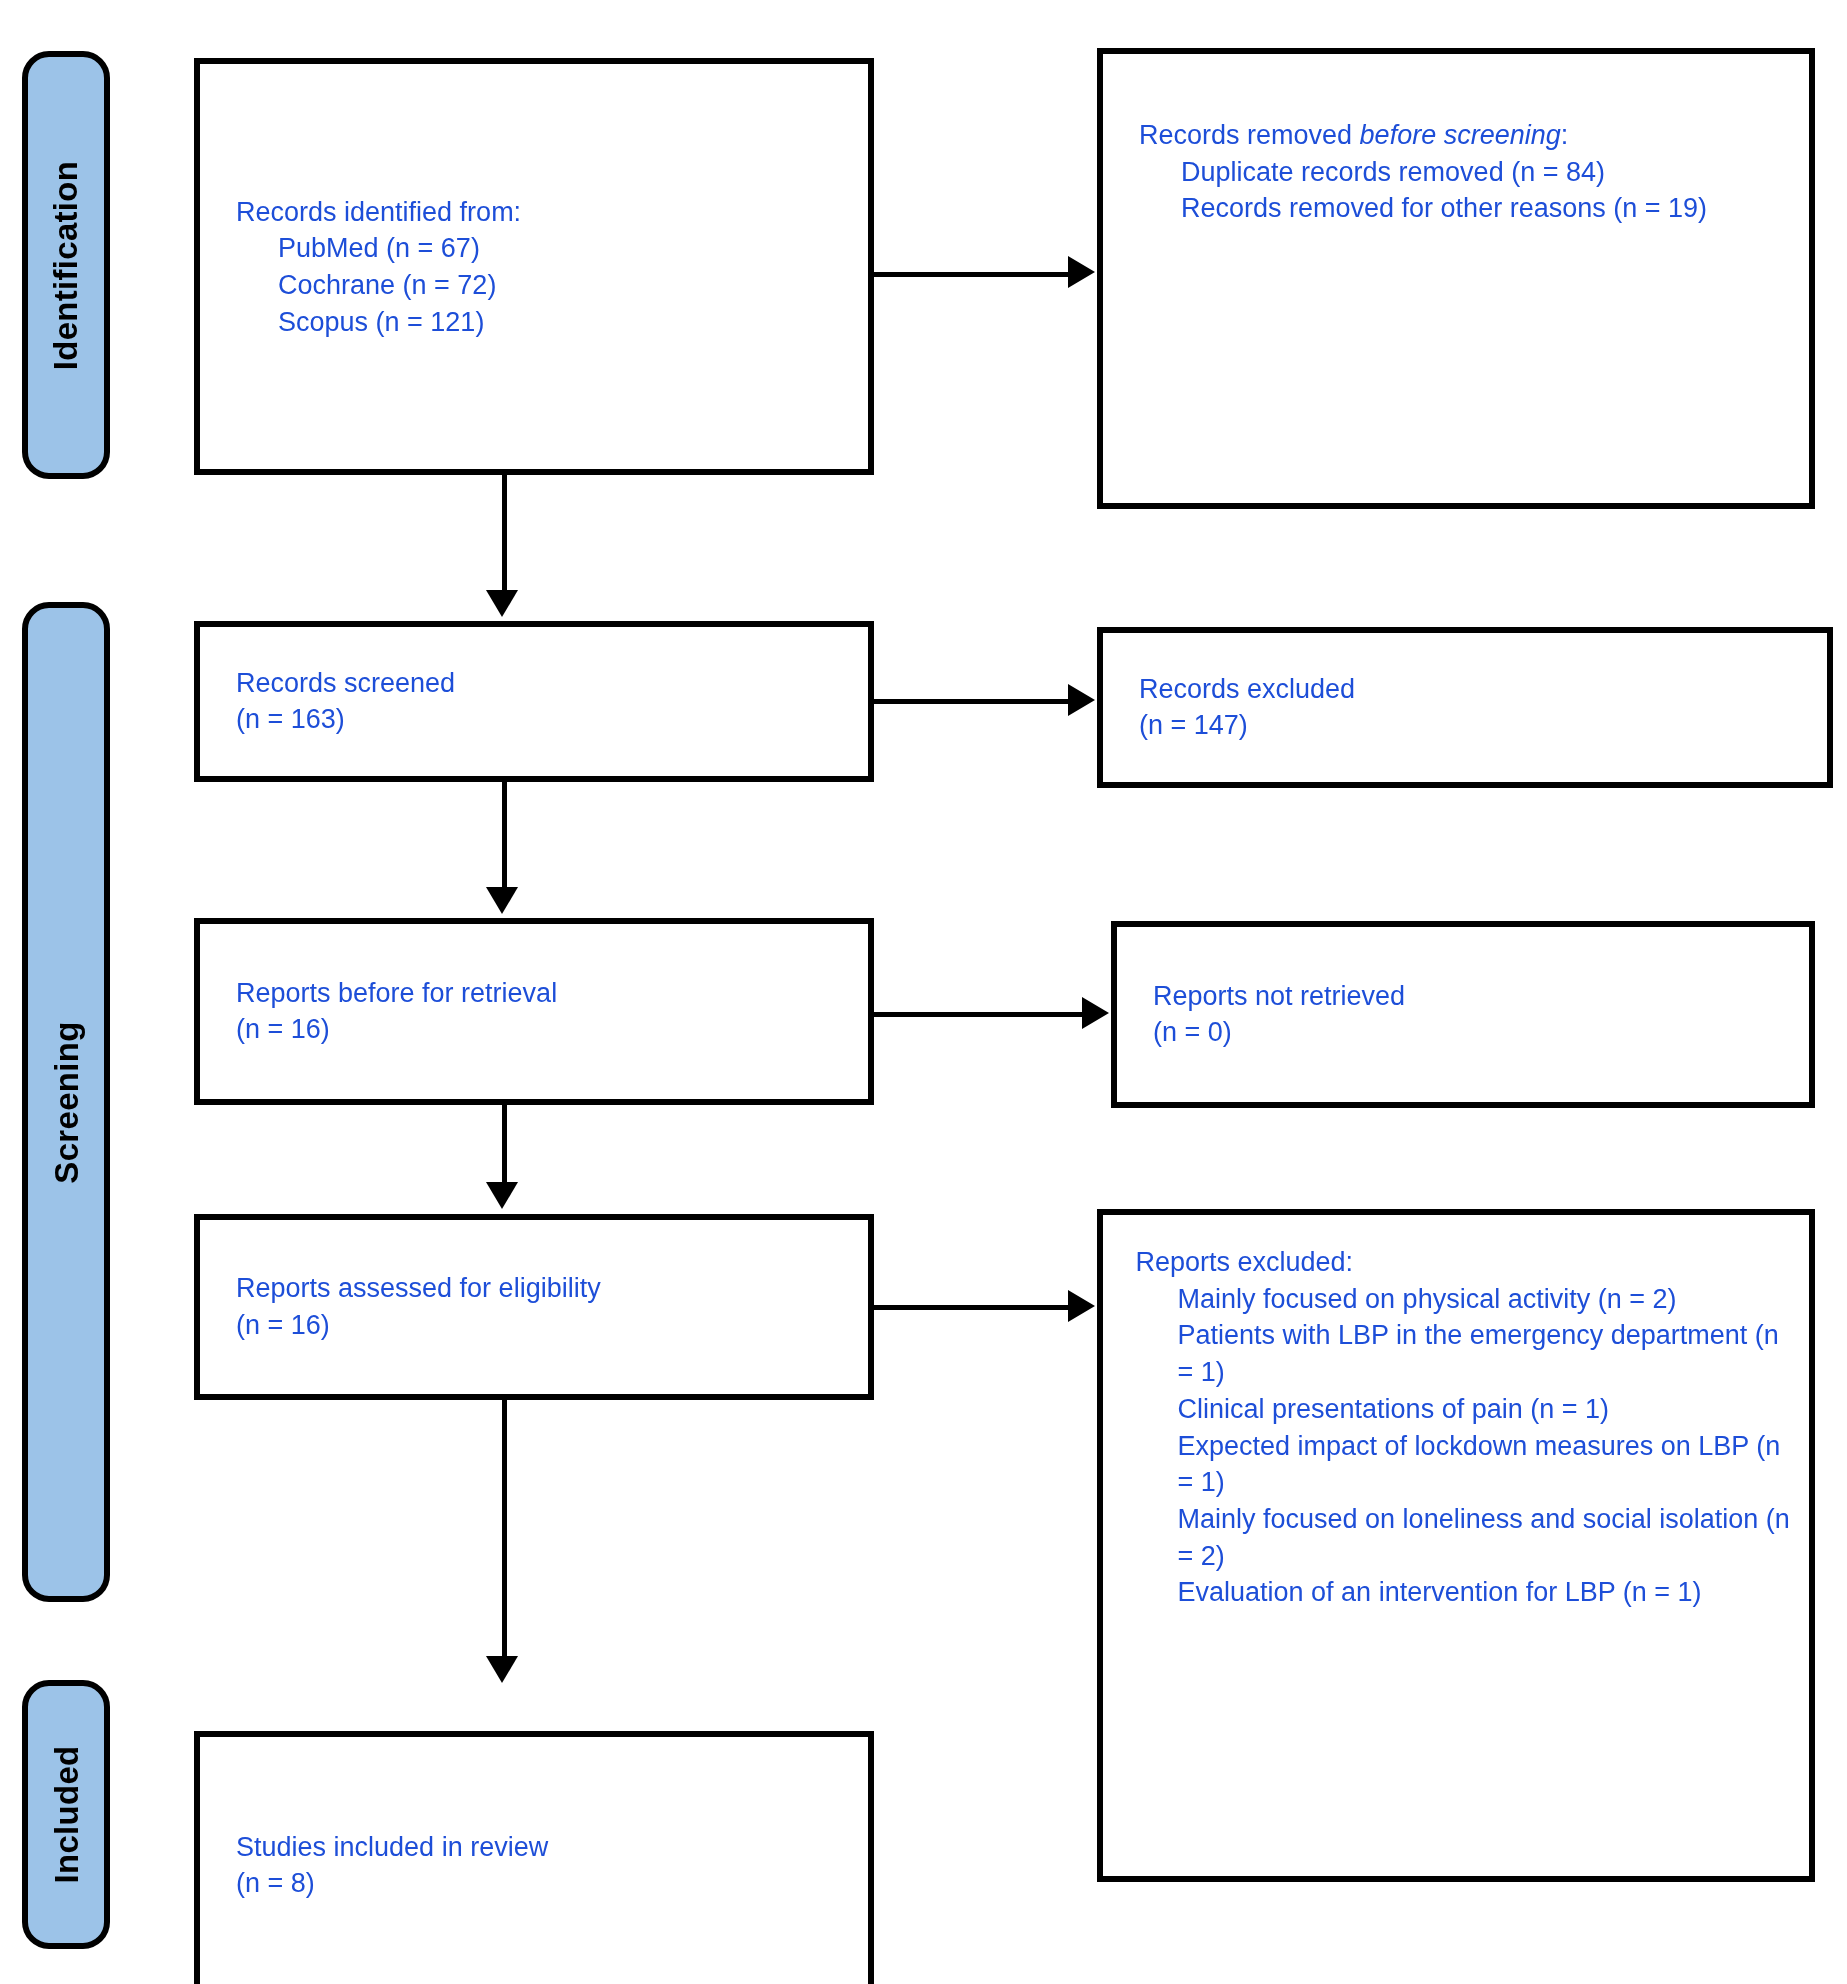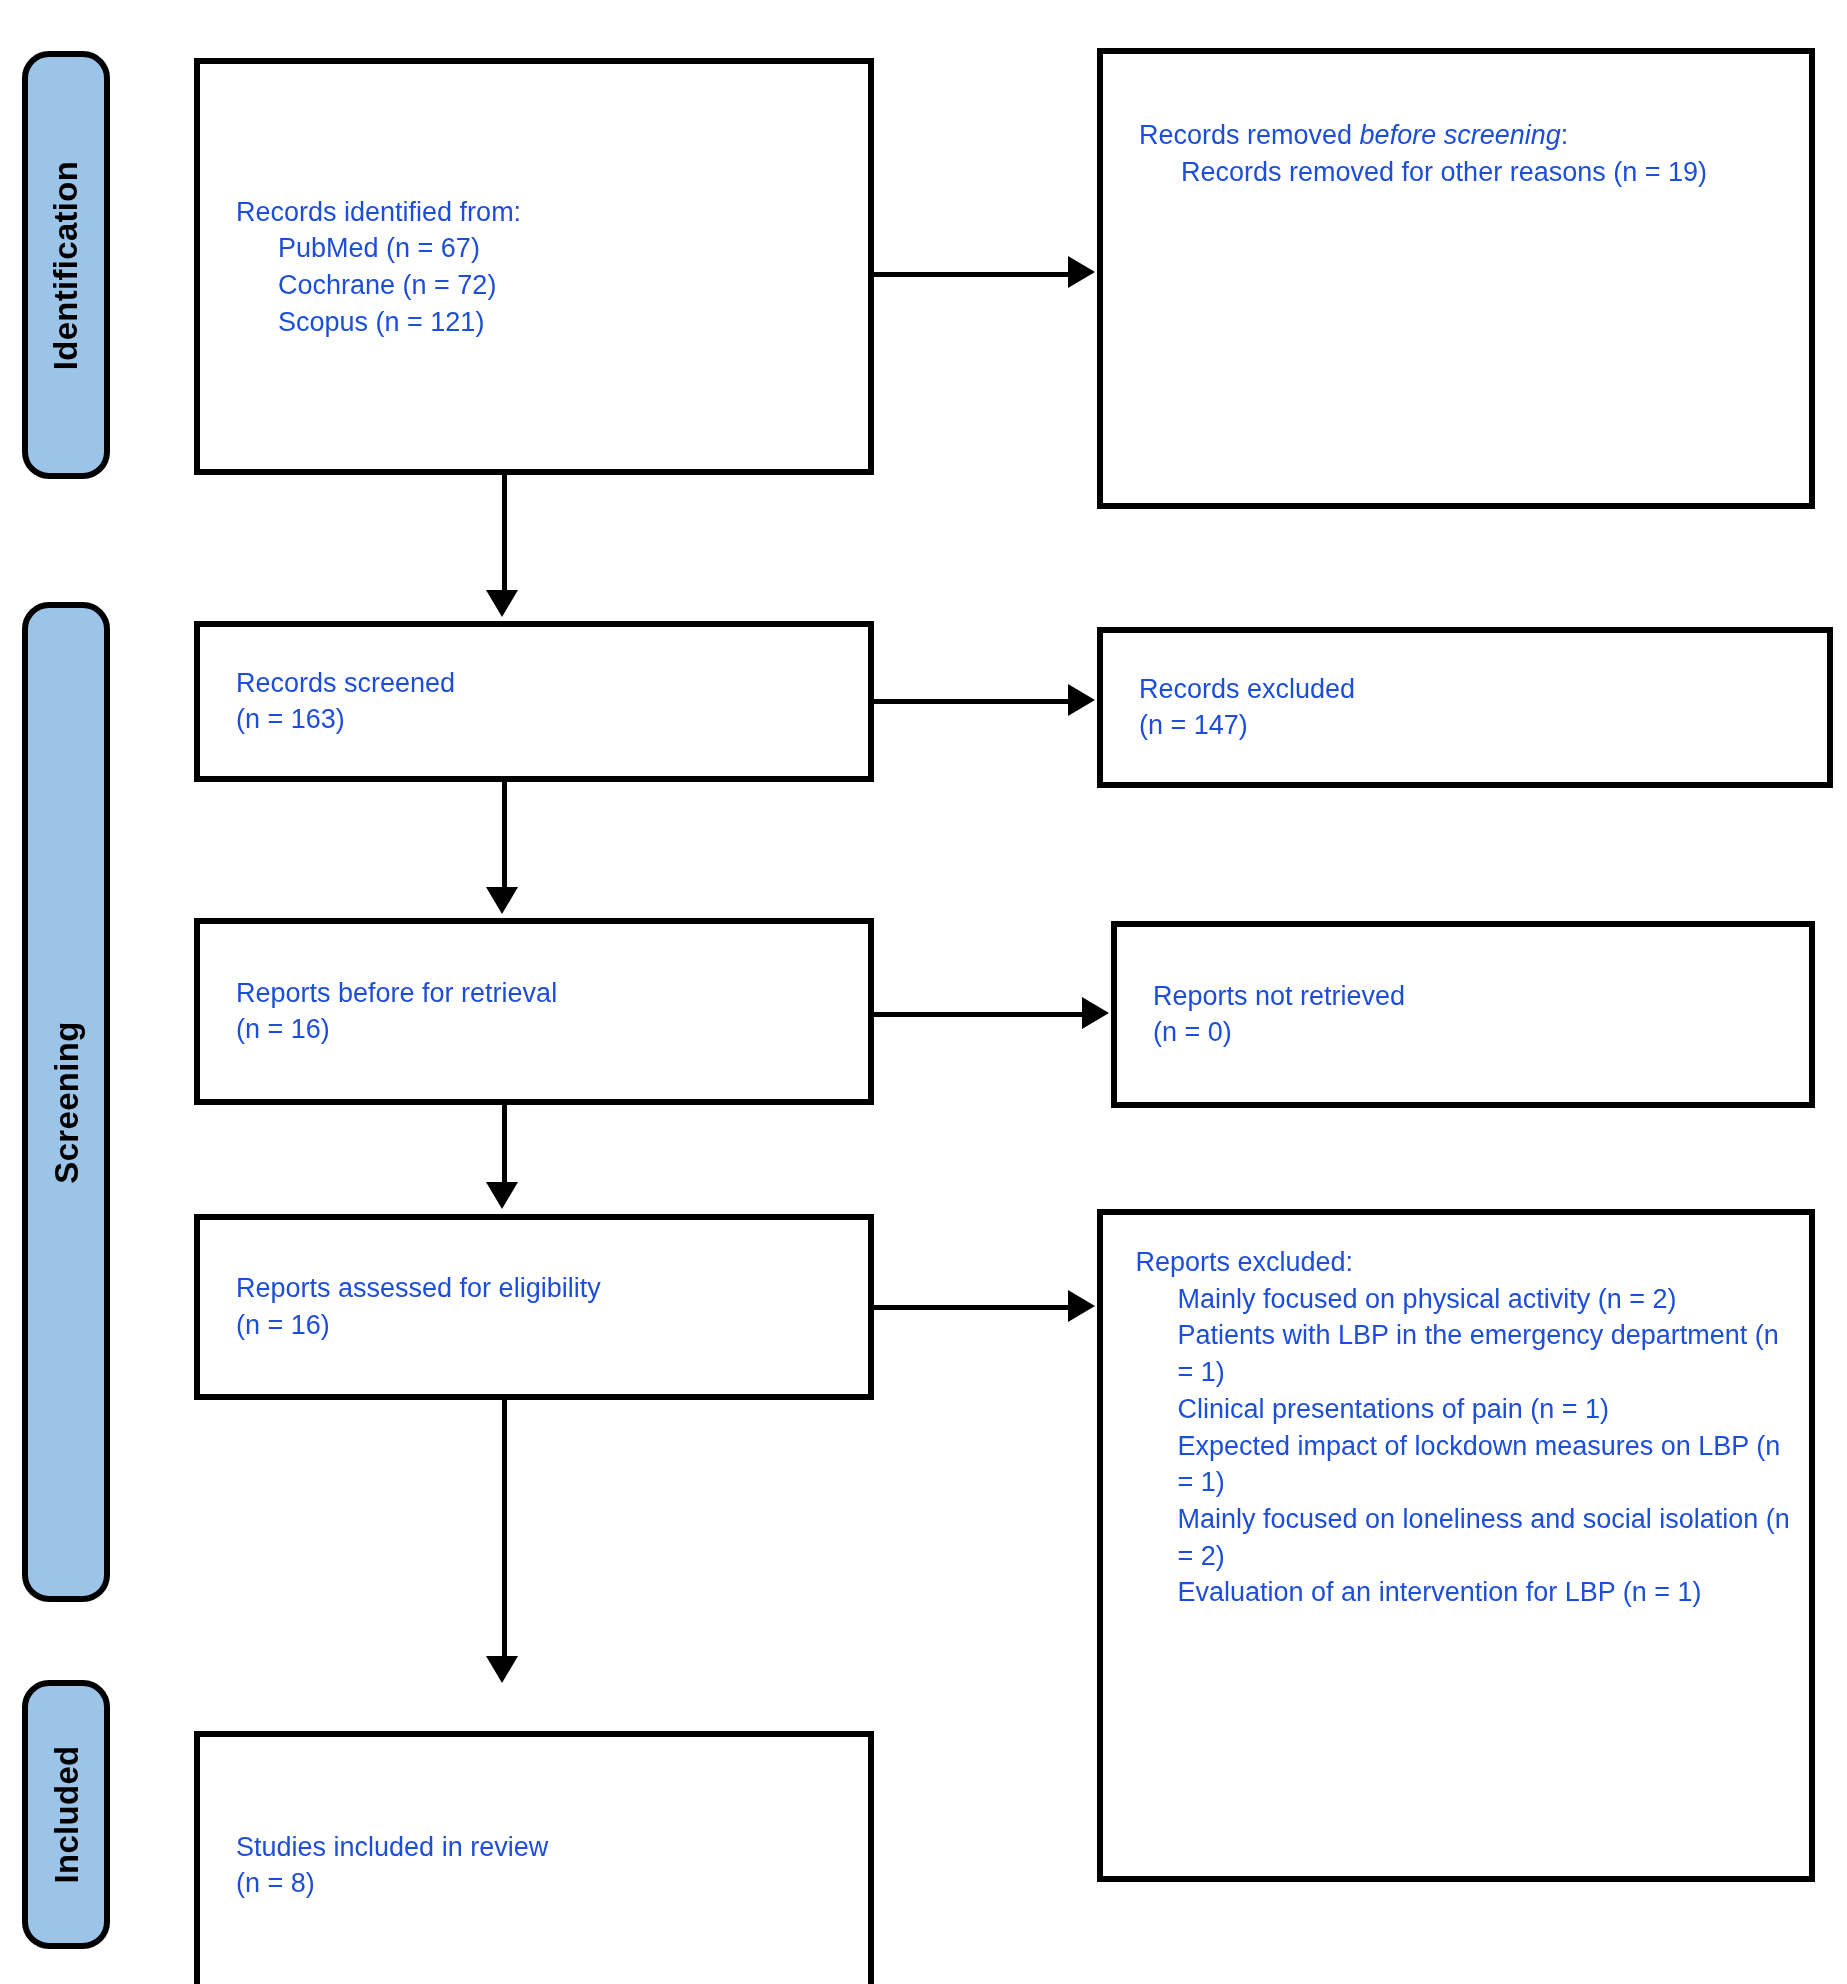--- a/index.html
+++ b/index.html
@@ -159,20 +159,21 @@
       <div class="flow-line">Records identified from:</div>
       <div class="flow-line indent">PubMed (n = 67)</div>
       <div class="flow-line indent">Cochrane (n = 72)</div>
       <div class="flow-line indent">Scopus (n = 121)</div>
     </div>
   </div>
 
   <div class="flow-box" id="box-removed-before">
     <div class="flow-box-inner">
       <div class="flow-line"><span>Records removed </span><em>before screening</em><span>:</span></div>
+      <div class="flow-line indent">Duplicate records removed (n = 84)</div>
       <div class="flow-line indent">Records removed for other reasons (n = 19)</div>
     </div>
   </div>
 
   <div class="flow-box" id="box-screened">
     <div class="flow-box-inner">
       <div class="flow-line">Records screened</div>
       <div class="flow-line">(n = 163)</div>
     </div>
   </div>

